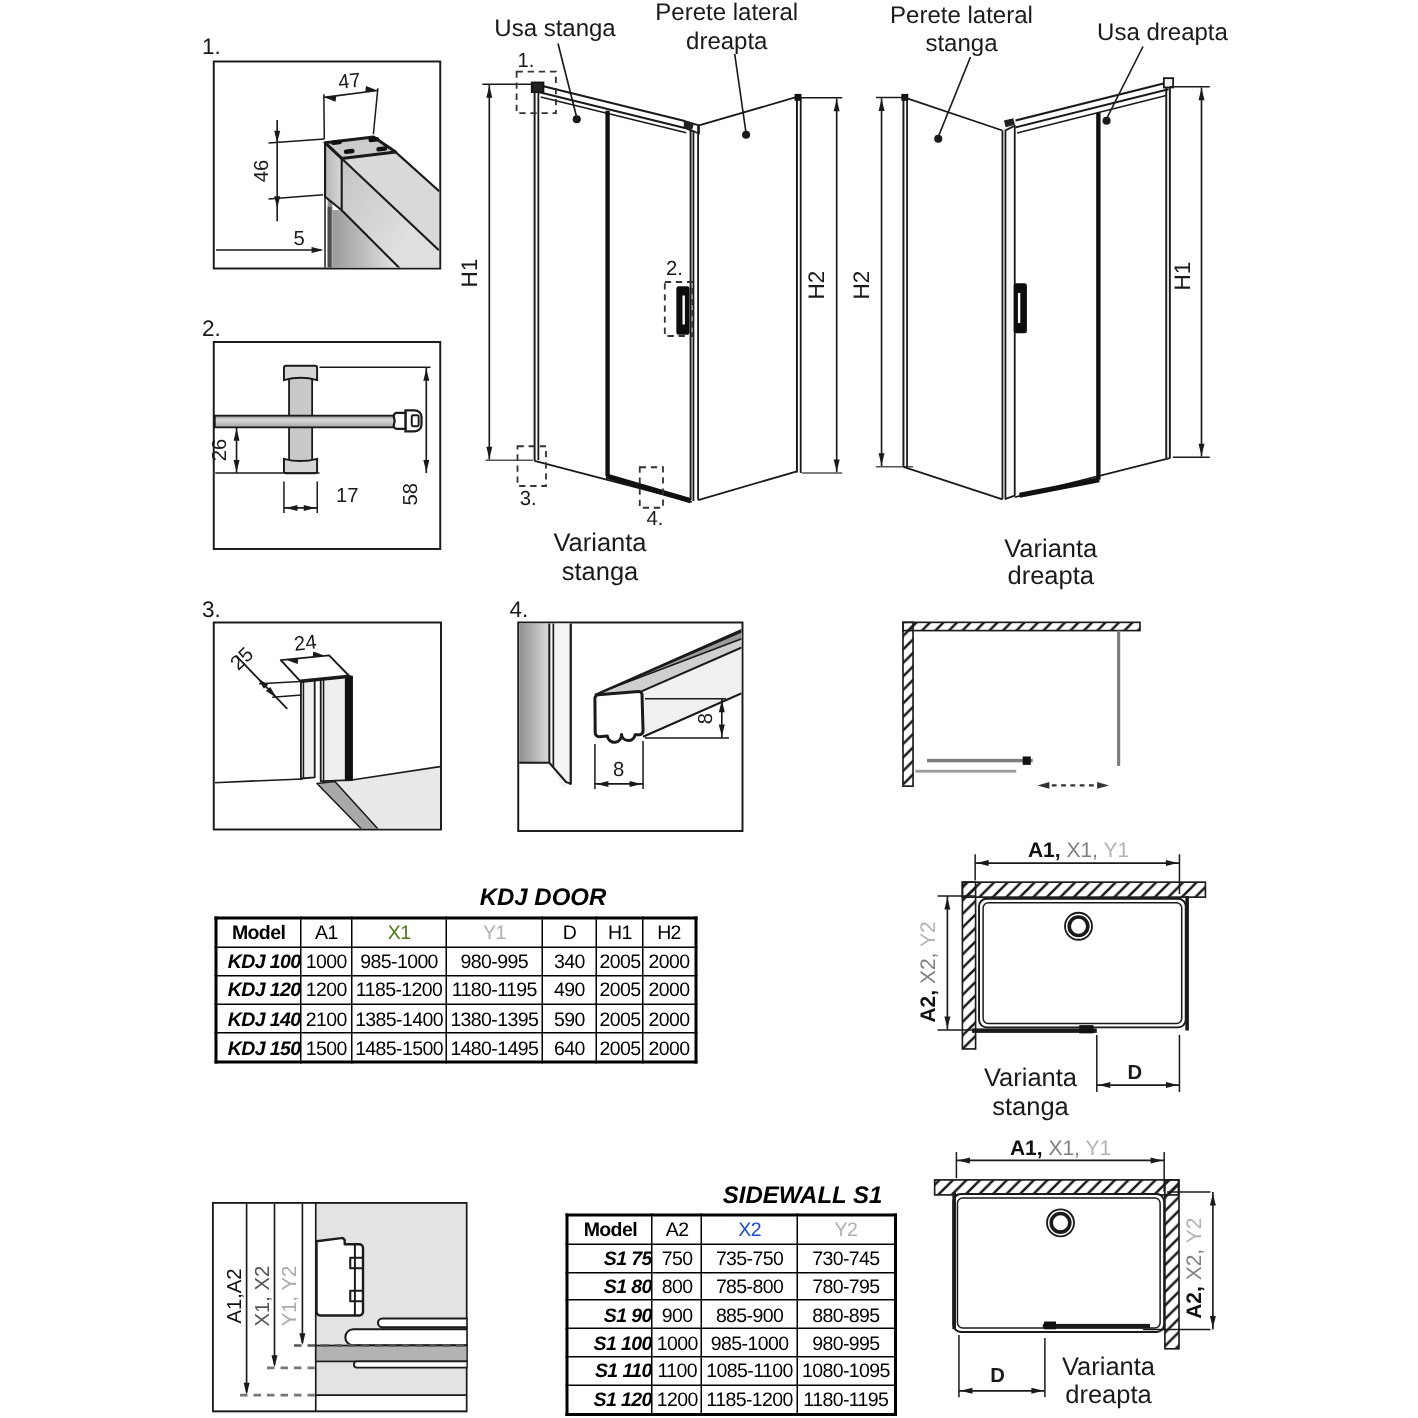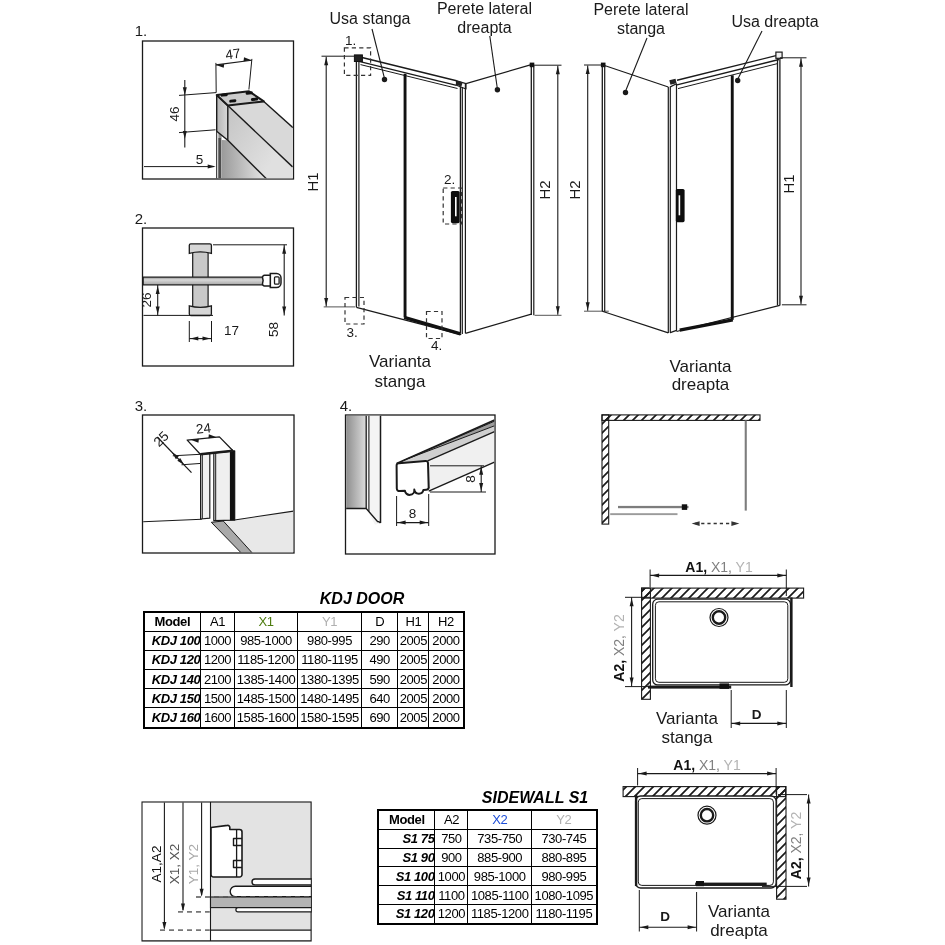--- a/index.html
+++ b/index.html
@@ -369,21 +369,21 @@
           <th class="n" style="color:#b0b0b0">Y1</th>
           <th class="n">D</th>
           <th class="n">H1</th>
           <th class="n">H2</th>
         </tr>
         <tr>
           <td class="m">KDJ 100</td>
           <td>1000</td>
           <td>985-1000</td>
           <td>980-995</td>
-          <td>290</td>
+          <td>340</td>
           <td>2005</td>
           <td>2000</td>
         </tr>
         <tr>
           <td class="m">KDJ 120</td>
           <td>1200</td>
           <td>1185-1200</td>
           <td>1180-1195</td>
           <td>490</td>
           <td>2005</td>
@@ -397,29 +397,20 @@
           <td>590</td>
           <td>2005</td>
           <td>2000</td>
         </tr>
         <tr>
           <td class="m">KDJ 150</td>
           <td>1500</td>
           <td>1485-1500</td>
           <td>1480-1495</td>
           <td>640</td>
-          <td>2005</td>
-          <td>2000</td>
-        </tr>
-        <tr>
-          <td class="m">KDJ 160</td>
-          <td>1600</td>
-          <td>1585-1600</td>
-          <td>1580-1595</td>
-          <td>690</td>
           <td>2005</td>
           <td>2000</td>
         </tr>
       </tbody>
     </table>
 <table style="left:377.3px;top:809px;" class="tb tb2">
       <colgroup>
         <col style="width:56.7px">
         <col style="width:32.9px">
         <col style="width:63.7px">
@@ -432,20 +423,26 @@
           <th class="n" style="color:#1d4ed8">X2</th>
           <th class="n" style="color:#b0b0b0">Y2</th>
         </tr>
         <tr>
           <td class="m">S1 75</td>
           <td>750</td>
           <td>735-750</td>
           <td>730-745</td>
         </tr>
         <tr>
+          <td class="m">S1 80</td>
+          <td>800</td>
+          <td>785-800</td>
+          <td>780-795</td>
+        </tr>
+        <tr>
           <td class="m">S1 90</td>
           <td>900</td>
           <td>885-900</td>
           <td>880-895</td>
         </tr>
         <tr>
           <td class="m">S1 100</td>
           <td>1000</td>
           <td>985-1000</td>
           <td>980-995</td>

